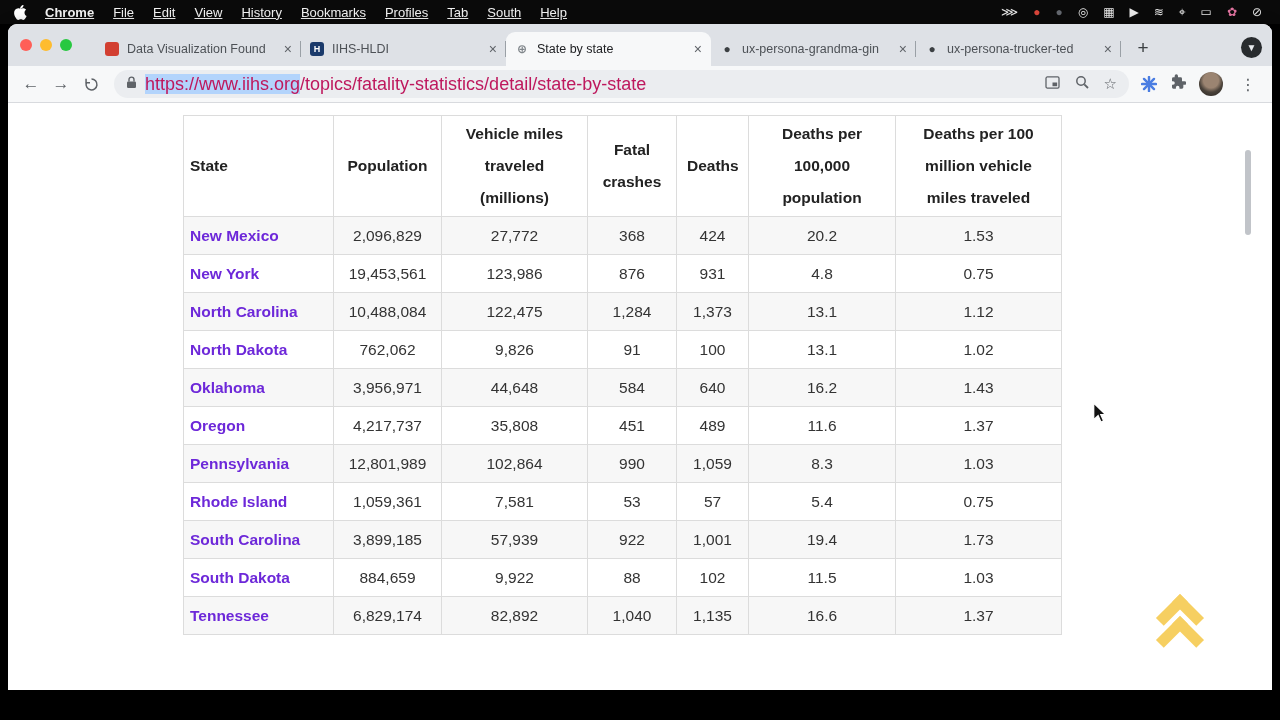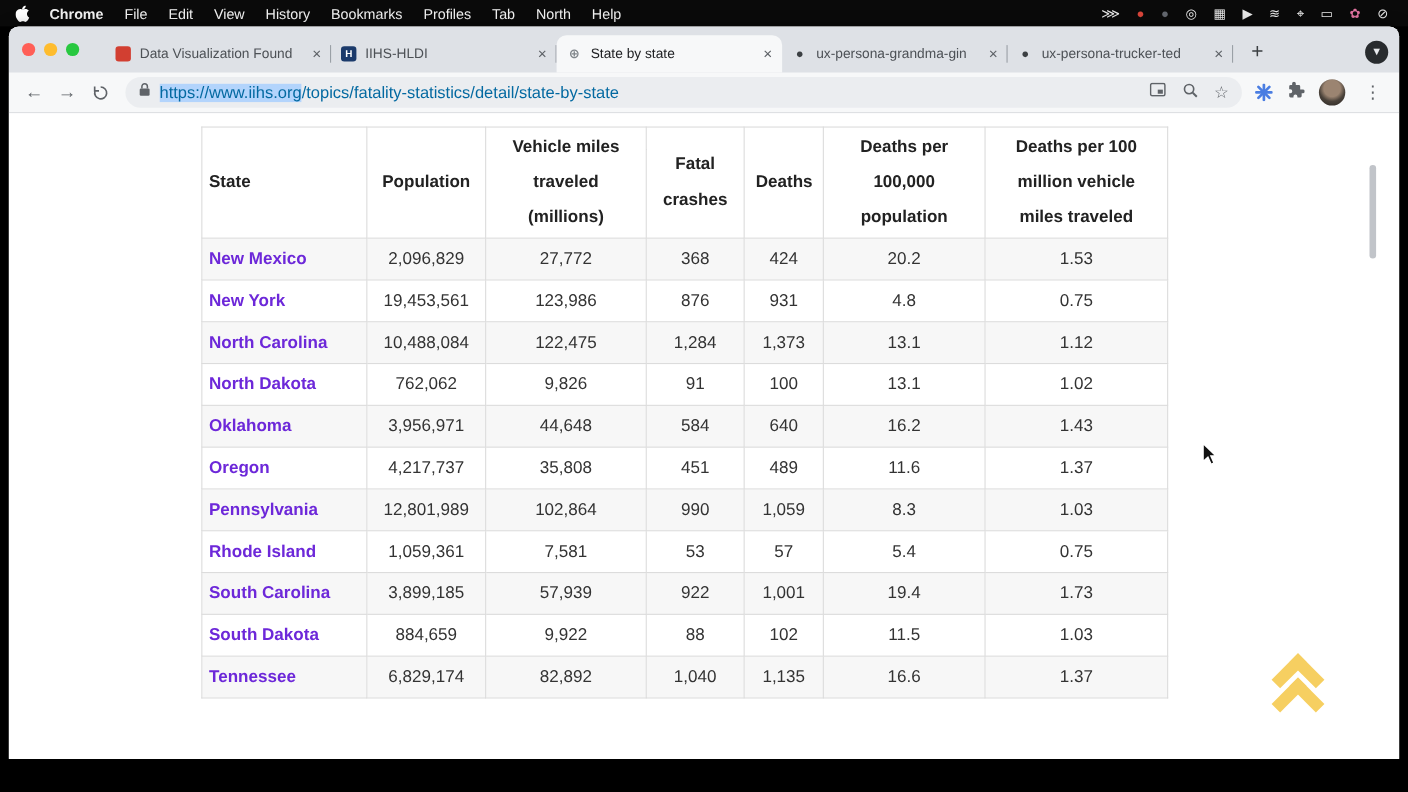--- a/index.html
+++ b/index.html
@@ -5,21 +5,21 @@
   * { margin:0; padding:0; box-sizing:border-box; }
   html,body { width:1280px; height:720px; overflow:hidden; background:#000;
               font-family:"Liberation Sans","DejaVu Sans",sans-serif; }
   .screen { position:relative; width:1280px; height:720px; background:#000; }
 
   
   .menubar { position:absolute; top:0; left:0; width:1280px; height:24px;
              background:#0a0a0a; display:flex; align-items:center; color:#f2f2f2;
              font-size:13px; padding:0 14px; }
   .apple { display:flex; align-items:center; margin-right:18px; }
-  .menus { display:flex; align-items:center; gap:19px; }
+  .menus { display:flex; align-items:center; gap:19px;text-decoration:underline; }
   .menu-item { white-space:nowrap; cursor:default; }
   .menu-item.app { font-weight:bold; }
   .status { margin-left:auto; display:flex; align-items:center; gap:15px; padding-right:4px; }
   .status-icon { font-size:12px; line-height:24px; }
 
   
   .window { position:absolute; top:24px; left:8px; width:1264px; height:666px;
             background:#fff; border-radius:9px 9px 0 0; overflow:hidden;
             box-shadow:0 2px 14px rgba(0,0,0,.5); }
 
@@ -46,21 +46,21 @@
                border-radius:50%; background:#282b2e; color:#e8eaed;
                display:flex; align-items:center; justify-content:center; font-size:10px; }
 
   
   .toolbar { height:37px; background:#f7f8f9; display:flex; align-items:center;
              padding:0 8px; border-bottom:1px solid #d8dade; }
   .navbtn { width:30px; height:28px; display:flex; align-items:center; justify-content:center;
             font-size:17px; color:#5f6368; background:none; border:none; }
   .omnibox { flex:1; height:28px; background:#ebedf0; border-radius:14px;
              display:flex; align-items:center; padding:0 12px; margin:0 8px; min-width:0; }
-  .url { font-size:15px; color:#0369a1; white-space:nowrap; overflow:hidden; margin-left:8px; }
+  .url { font-size:18px; color:#be185d; white-space:nowrap; overflow:hidden; margin-left:8px; }
   .url .sel { background:#b3d4fc; }
   .boxicons { margin-left:auto; display:flex; align-items:center; gap:15px; color:#5f6368; }
   .star { font-size:15px; color:#5f6368; }
   .ext { display:flex; align-items:center; gap:13px; padding:0 4px; }
   .pinwheel svg { display:block; }
   .avatar { width:24px; height:24px; border-radius:50%;
             background:radial-gradient(circle at 50% 35%, #9b8471 0 38%, #4a423a 60%, #262220 100%); }
   .kebab { font-size:16px; color:#5f6368; padding:0 4px; }
 
   
@@ -106,21 +106,21 @@
     </span>
     <nav class="menus" id="menus">
         <span class="menu-item app">Chrome</span>
         <span class="menu-item">File</span>
         <span class="menu-item">Edit</span>
         <span class="menu-item">View</span>
         <span class="menu-item">History</span>
         <span class="menu-item">Bookmarks</span>
         <span class="menu-item">Profiles</span>
         <span class="menu-item">Tab</span>
-        <span class="menu-item">North</span>
+        <span class="menu-item">South</span>
         <span class="menu-item">Help</span>
       </nav>
     <div class="status" id="status-icons">
         <span class="status-icon" style="color: rgb(232, 232, 232);">⋙</span>
         <span class="status-icon" style="color: rgb(216, 69, 58);">●</span>
         <span class="status-icon" style="color: rgb(99, 103, 110);">●</span>
         <span class="status-icon" style="color: rgb(232, 232, 232);">◎</span>
         <span class="status-icon" style="color: rgb(232, 232, 232);">▦</span>
         <span class="status-icon" style="color: rgb(232, 232, 232);">▶</span>
         <span class="status-icon" style="color: rgb(232, 232, 232);">≋</span>

